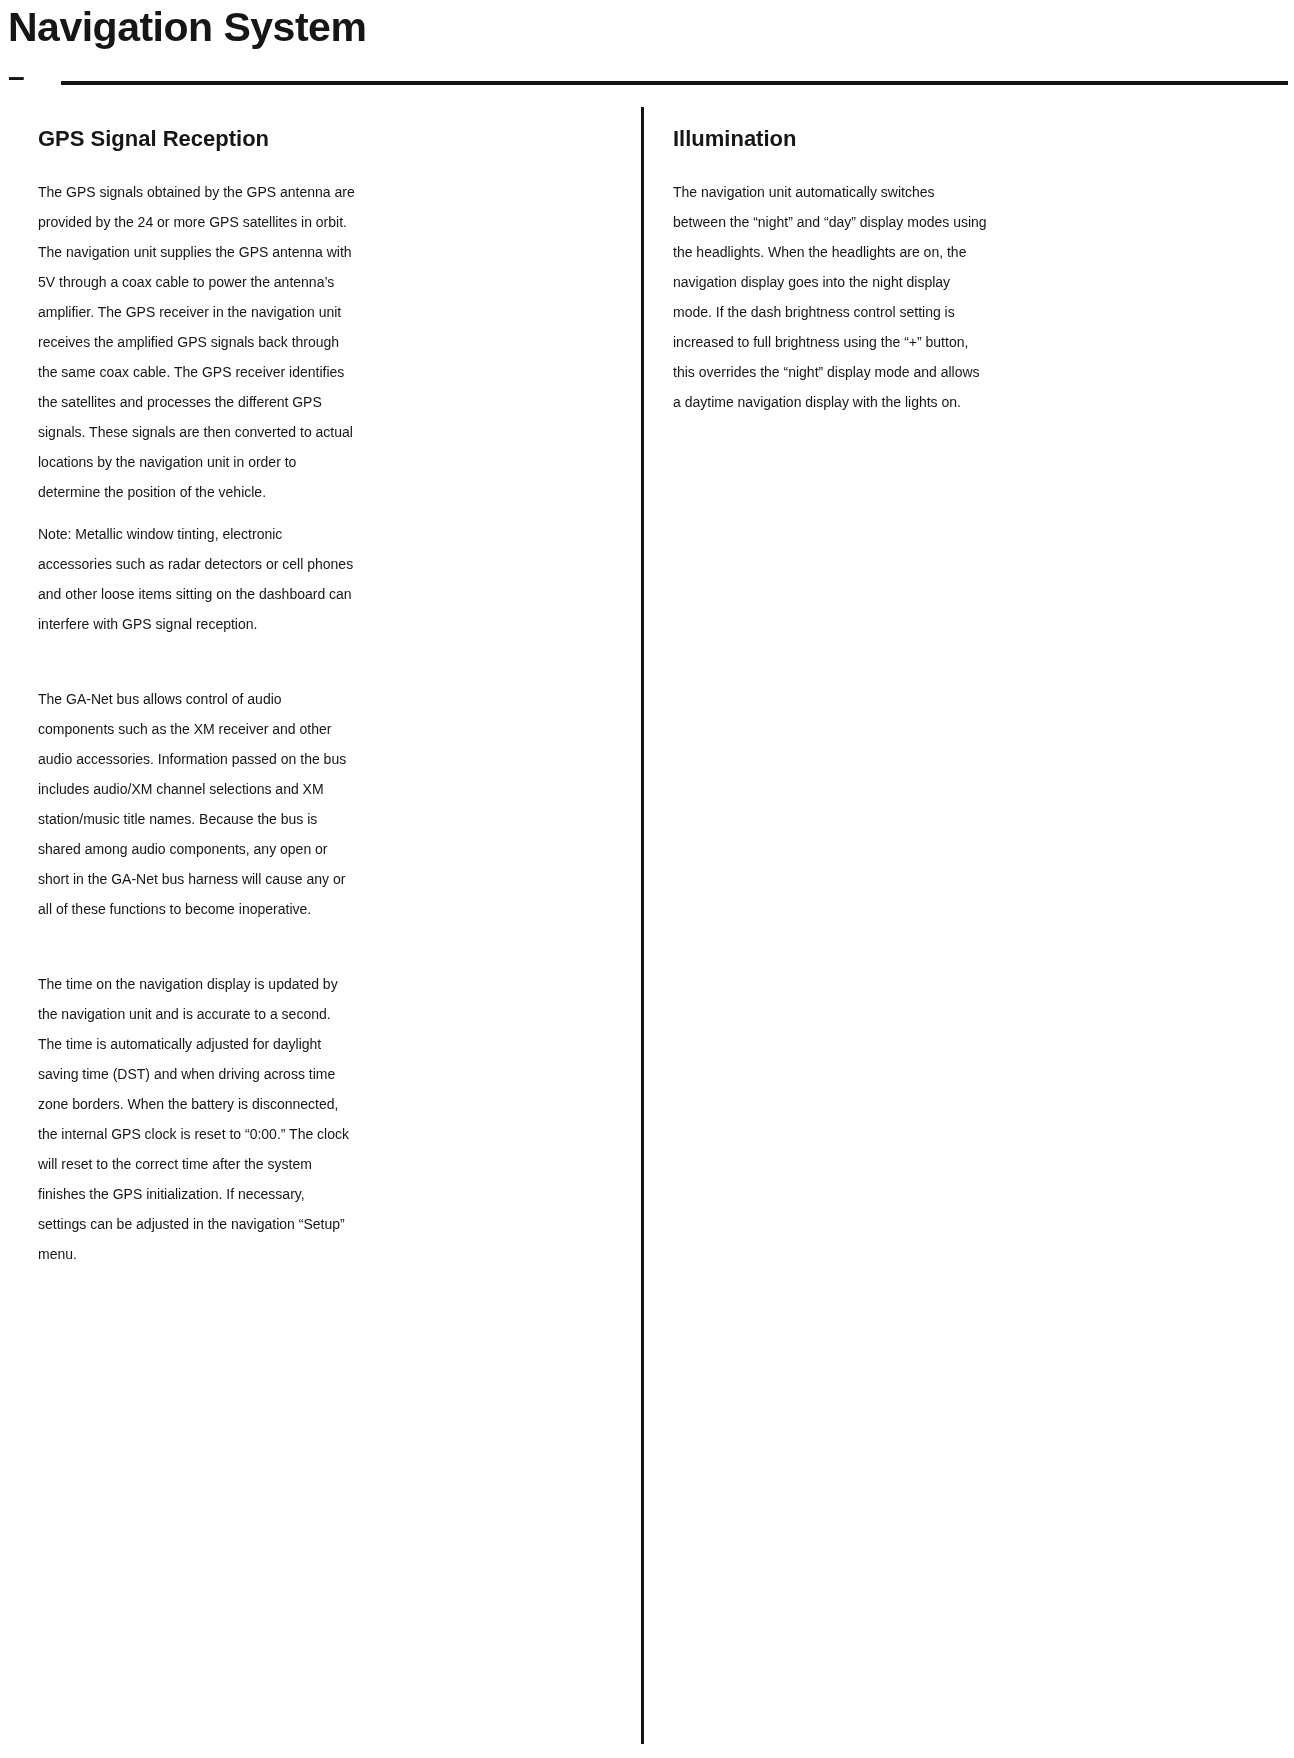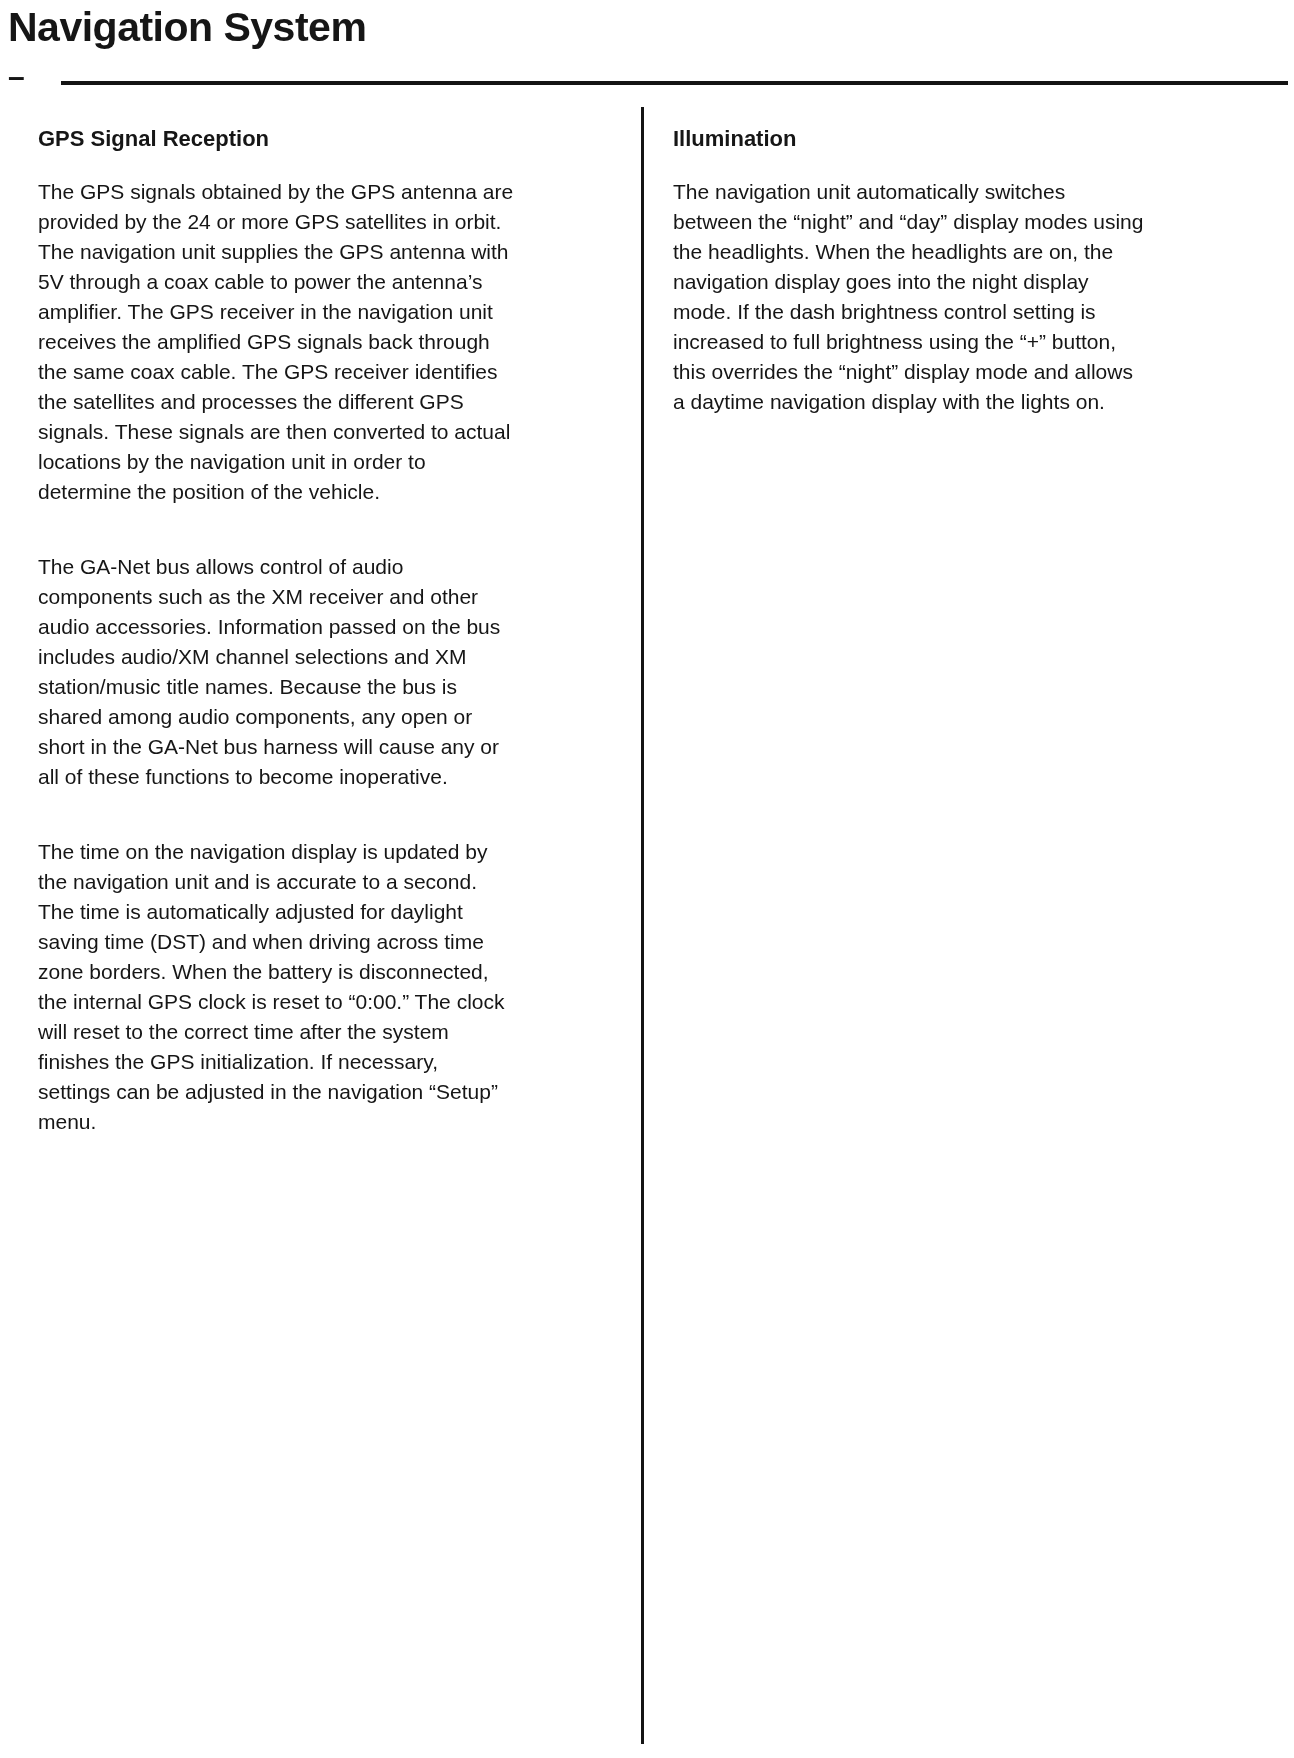--- a/index.html
+++ b/index.html
@@ -67,21 +67,21 @@
 
   .section + .section { margin-top: 45px; }
   .section-heading {
     margin: 4px 0 25px 0;
     font-size: 22px;
     line-height: 26px;
     font-weight: bold;
   }
   .para {
     margin: 0 0 12px 0;
-    font-size: 21px;
+    font-size: 14px;
     line-height: 30px;
     white-space: pre-line;
   }
   .para:last-child { margin-bottom: 0; }
 </style>
 </head>
 <body>
 
 <div class="page">
 
@@ -103,20 +103,24 @@
 provided by the 24 or more GPS satellites in orbit.
 The navigation unit supplies the GPS antenna with
 5V through a coax cable to power the antenna’s
 amplifier. The GPS receiver in the navigation unit
 receives the amplified GPS signals back through
 the same coax cable. The GPS receiver identifies
 the satellites and processes the different GPS
 signals. These signals are then converted to actual
 locations by the navigation unit in order to
 determine the position of the vehicle.</p>
+        <p class="para">Note: Metallic window tinting, electronic
+accessories such as radar detectors or cell phones
+and other loose items sitting on the dashboard can
+interfere with GPS signal reception.</p>
       </section>
 
       <section class="section">
         <p class="para">The GA-Net bus allows control of audio
 components such as the XM receiver and other
 audio accessories. Information passed on the bus
 includes audio/XM channel selections and XM
 station/music title names. Because the bus is
 shared among audio components, any open or
 short in the GA-Net bus harness will cause any or

